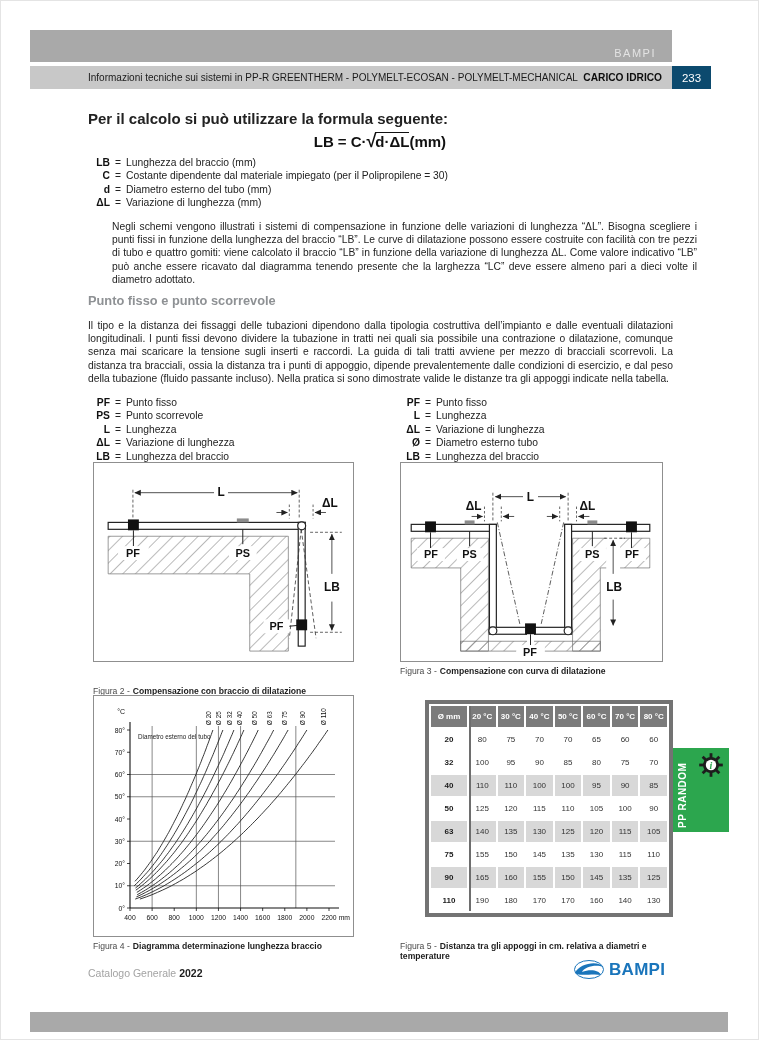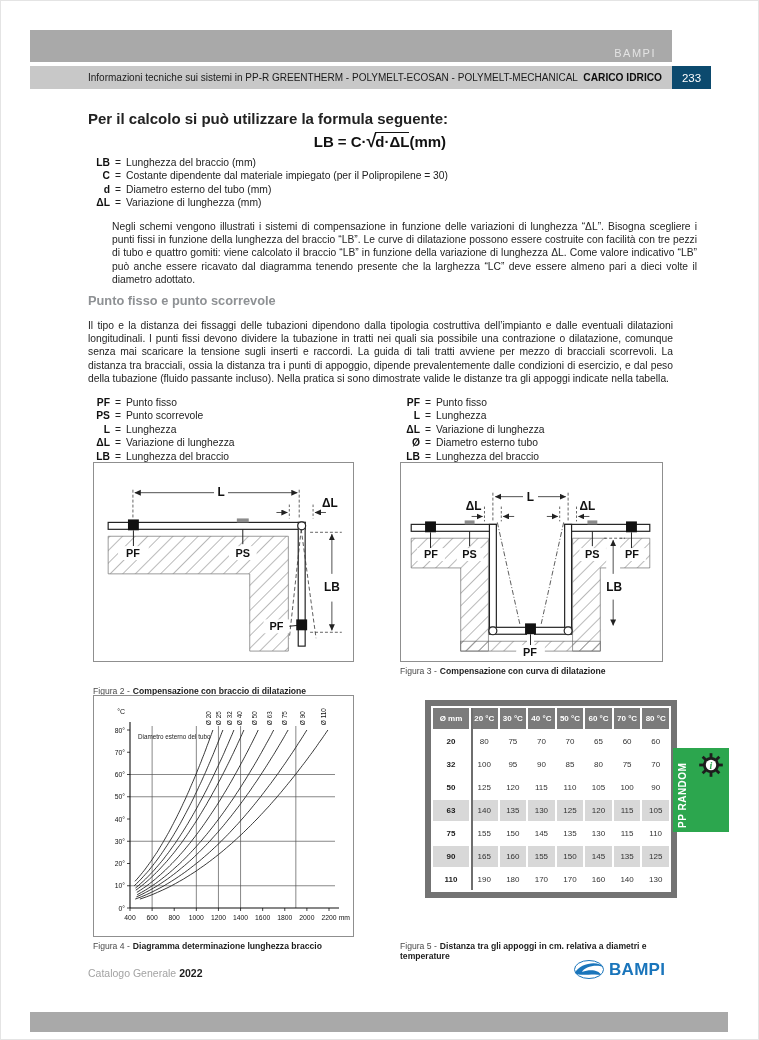--- a/index.html
+++ b/index.html
@@ -39,21 +39,21 @@
   .cap b{color:#1d1d1d;}
   .cap .caplabel{margin-right:3px;}
   #cap2{left:93px;top:666px;margin-top:20px;}
   #cap3{left:400px;top:666px;}
   #cap4{left:93px;top:941px;}
   #cap5{left:400px;top:941px;width:268px;}
   svg{font-family:"Liberation Sans",sans-serif;display:block;}
   .dlab{font-weight:bold;font-size:11px;fill:#111;}
   .dimlab{font-weight:bold;font-size:12px;fill:#111;}
   
-  .fig5wrap{position:absolute;left:425px;top:700px;width:240px;border:6px solid #737373;background:#fff;}
+  .fig5wrap{position:absolute;left:425px;top:700px;width:240px;border:4px solid #737373;background:#fff;}
   #fig5-table{width:100%;border-collapse:separate;border-spacing:2px;table-layout:fixed;}
   #fig5-table th,#fig5-table td{text-align:center;vertical-align:middle;font-size:8px;height:21px;padding:0;}
   #fig5-table thead th{background:#7b7b7b;color:#fff;font-weight:bold;}
   #fig5-table tbody th{font-weight:bold;color:#1c1c1c;}
   #fig5-table tbody td{color:#333;}
   #fig5-table .c0{width:36px;}
   #fig5-table tbody tr.alt th,#fig5-table tbody tr.alt td{background:#d8d8d8;}
   #fig5-table tbody tr:not(.alt) th,#fig5-table tbody tr:not(.alt) td{background:#fff;}
   .fig5-divider{position:absolute;left:40px;top:2px;bottom:2px;width:2px;background:#6e6e6e;}
   
@@ -414,20 +414,30 @@
         <tr>
           <th class="c0">32</th>
           <td>100</td>
           <td>95</td>
           <td>90</td>
           <td>85</td>
           <td>80</td>
           <td>75</td>
           <td>70</td>
         </tr>
+        <tr class="alt">
+          <th class="c0">40</th>
+          <td>110</td>
+          <td>110</td>
+          <td>100</td>
+          <td>100</td>
+          <td>95</td>
+          <td>90</td>
+          <td>85</td>
+        </tr>
         <tr>
           <th class="c0">50</th>
           <td>125</td>
           <td>120</td>
           <td>115</td>
           <td>110</td>
           <td>105</td>
           <td>100</td>
           <td>90</td>
         </tr>

